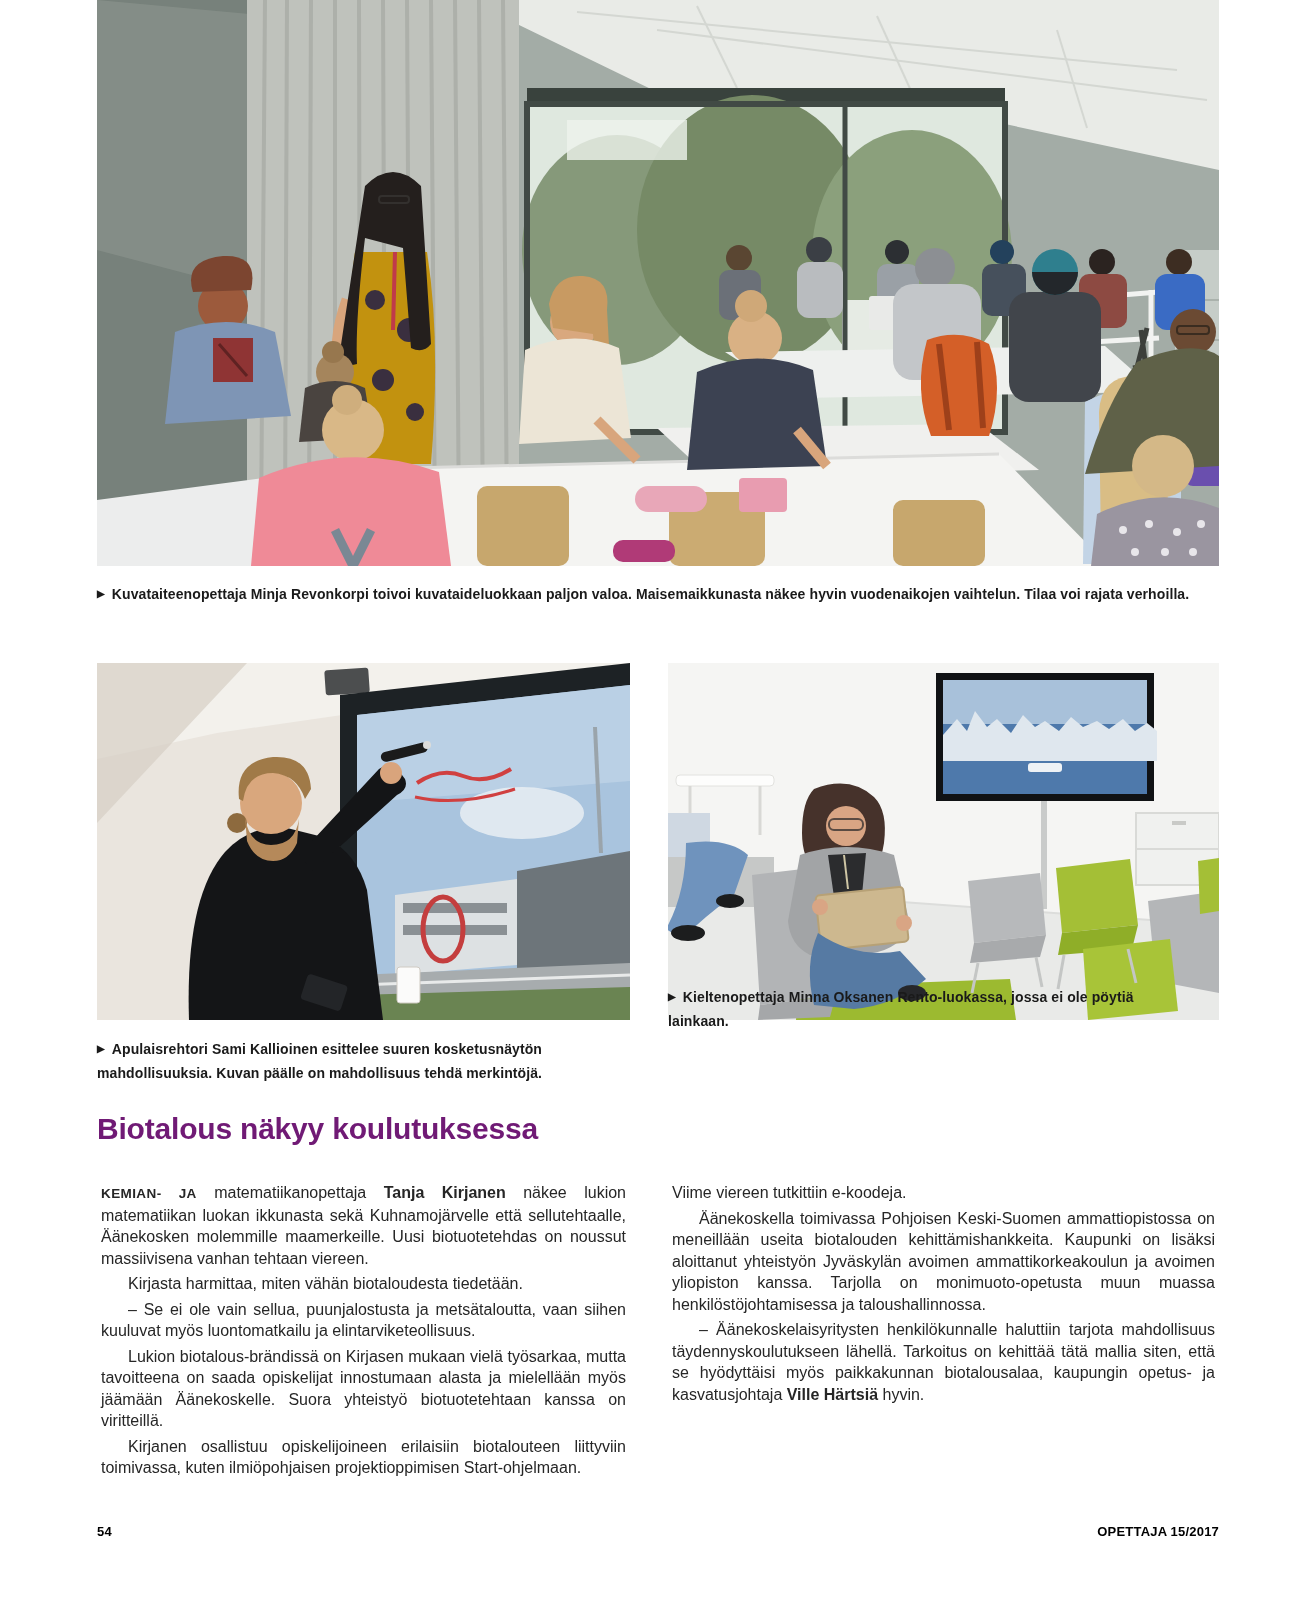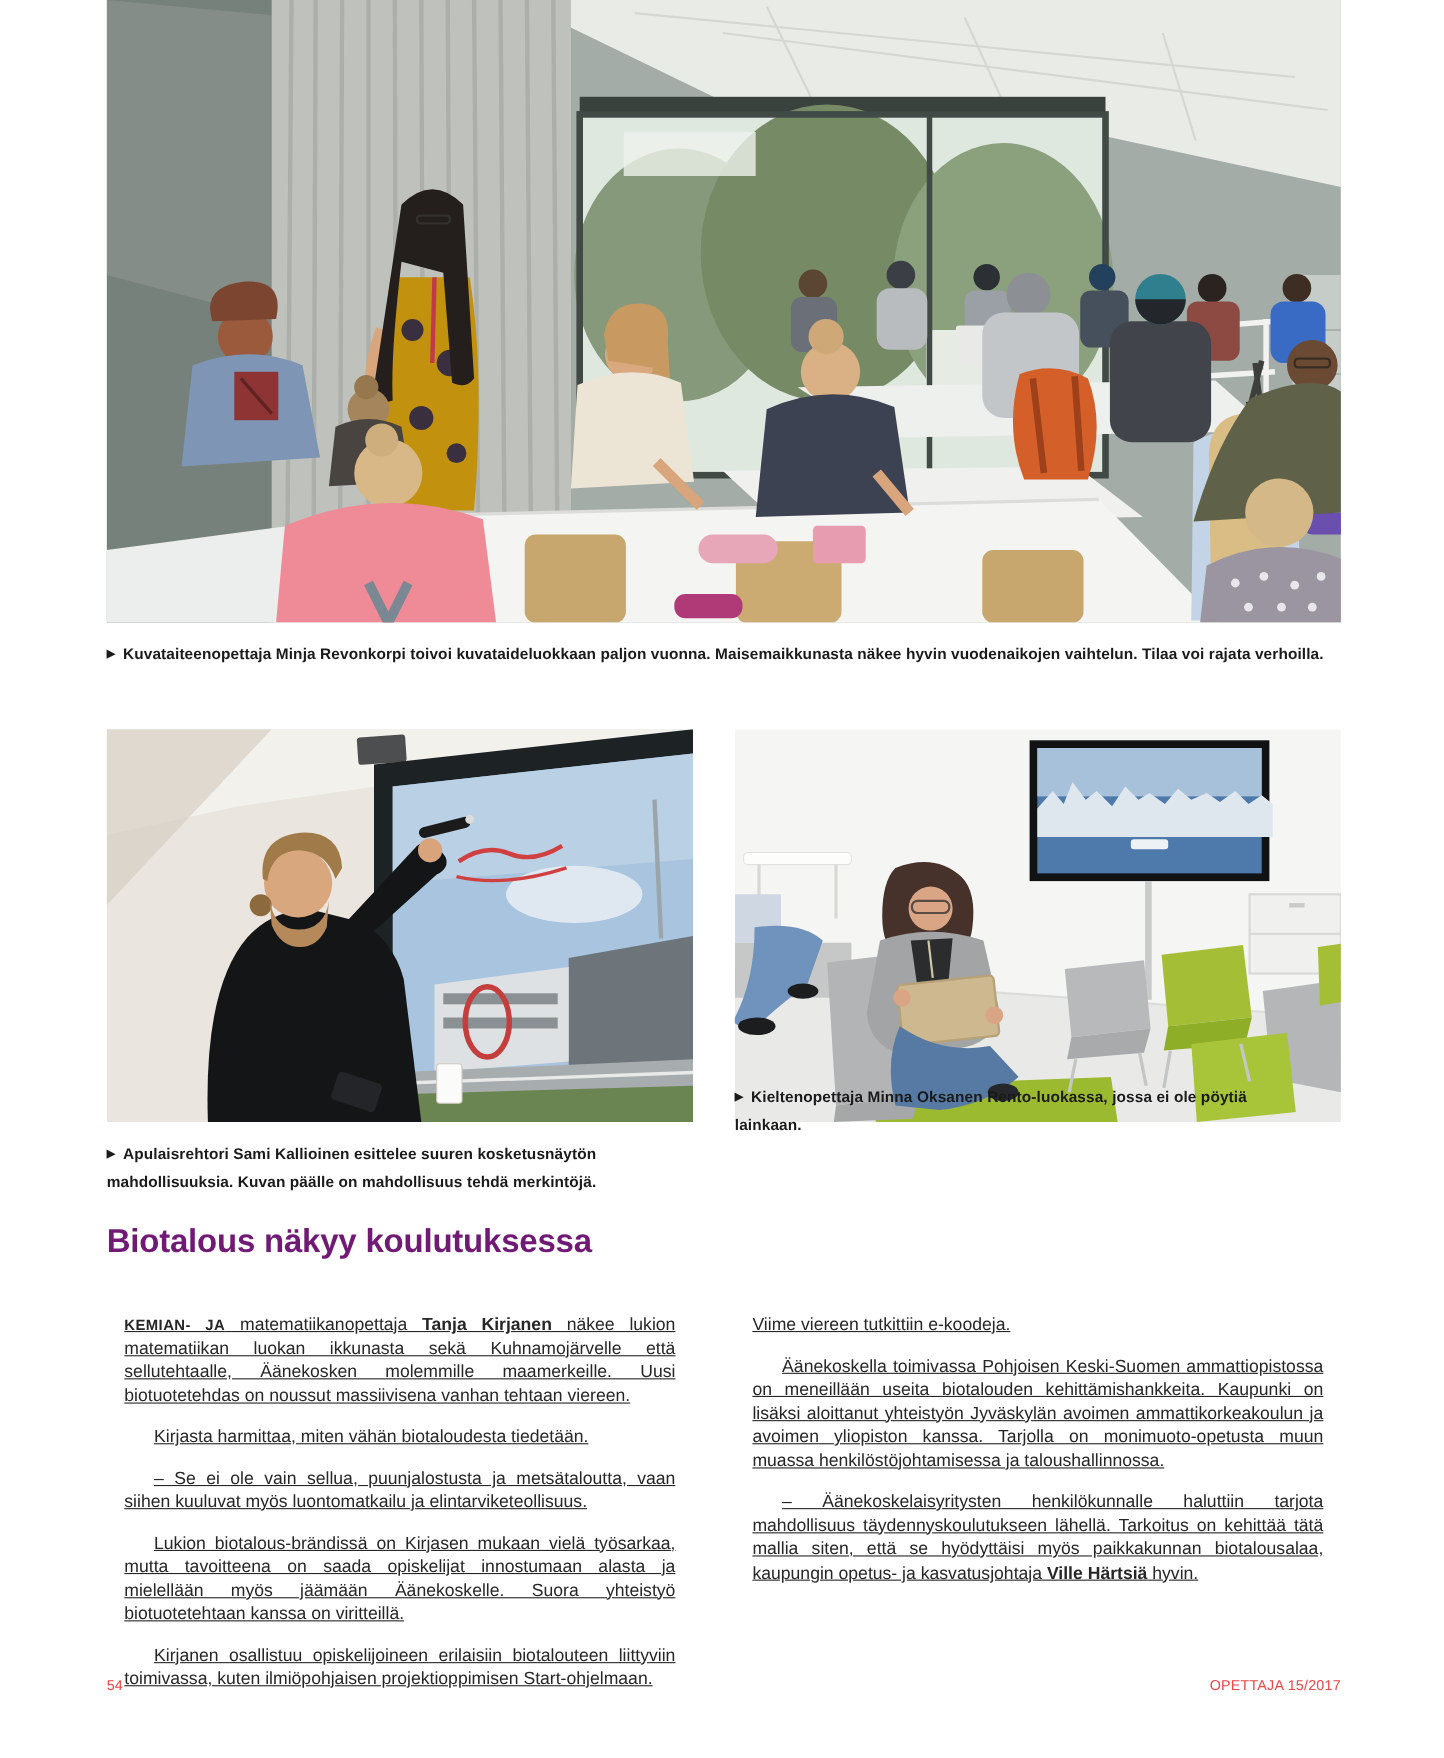--- a/index.html
+++ b/index.html
@@ -14,27 +14,27 @@
   }
   .caption .arrow { font-size:10px; margin-right:7px; position:relative; top:-2px; }
   .headline {
     position:absolute; left:97px; top:1112px; font-weight:700; font-size:30px;
     color:#701a75; letter-spacing:-0.2px; margin:0;
   }
   .bodycol {
     position:absolute; top:1178px; font-size:16px; line-height:21.5px;
     color:#262626; text-align:justify;
   }
-  .bodycol p { margin:16px;text-decoration:underline; }
+  .bodycol p { margin:4px; }
   .bodycol p.indent { text-indent:27px; }
   .lead-in { font-weight:700; font-size:13.5px; letter-spacing:0.4px; }
   .bodycol b { font-weight:700; }
   .footer-item {
-    position:absolute; top:1524px; font-weight:400; font-size:13px;
-    color:#ef4444; letter-spacing:0.2px;
+    position:absolute; top:1524px; font-weight:700; font-size:13px;
+    color:#000000; letter-spacing:0.2px;
   }
 </style>
 </head>
 <body>
 
 <div class="page">
 
   <svg class="photo" style="left:97px; top:0; width:1122px; height:566px;" viewBox="0 0 1122 566">
     <rect width="1122" height="566" fill="#a3aca6"></rect>
 
@@ -209,21 +209,21 @@
           <circle cx="1080" cy="532" r="4"></circle>
           <circle cx="1104" cy="524" r="4"></circle>
           <circle cx="1038" cy="552" r="4"></circle>
           <circle cx="1068" cy="552" r="4"></circle>
           <circle cx="1096" cy="552" r="4"></circle>
         </g>
     </g>
   </svg>
 
   <p class="caption" style="left:97px; top:569px; width:1122px;">
-    <span class="arrow">▶</span><span>Kuvataiteenopettaja Minja Revonkorpi toivoi kuvataideluokkaan paljon vuonna. Maisemaikkunasta näkee hyvin vuodenaikojen vaihtelun. Tilaa voi rajata verhoilla.</span>
+    <span class="arrow">▶</span><span>Kuvataiteenopettaja Minja Revonkorpi toivoi kuvataideluokkaan paljon valoa. Maisemaikkunasta näkee hyvin vuodenaikojen vaihtelun. Tilaa voi rajata verhoilla.</span>
   </p>
 
   <svg class="photo" style="left:97px; top:663px; width:533px; height:357px;" viewBox="0 0 533 357">
     <rect width="533" height="357" fill="#eae5de"></rect>
     <polygon points="0,0 533,0 533,26 300,44 120,70 0,96" fill="#f3f1ec"></polygon>
     <polygon points="0,0 150,0 0,160" fill="#d6cfc4" opacity="0.7"></polygon>
     <rect x="228" y="6" width="44" height="25" rx="3" fill="#4c4e4f" transform="rotate(-4 250 18)"></rect>
 
     <g>
       <polygon points="243,32 533,0 533,357 243,357" fill="#1d2225"></polygon>

